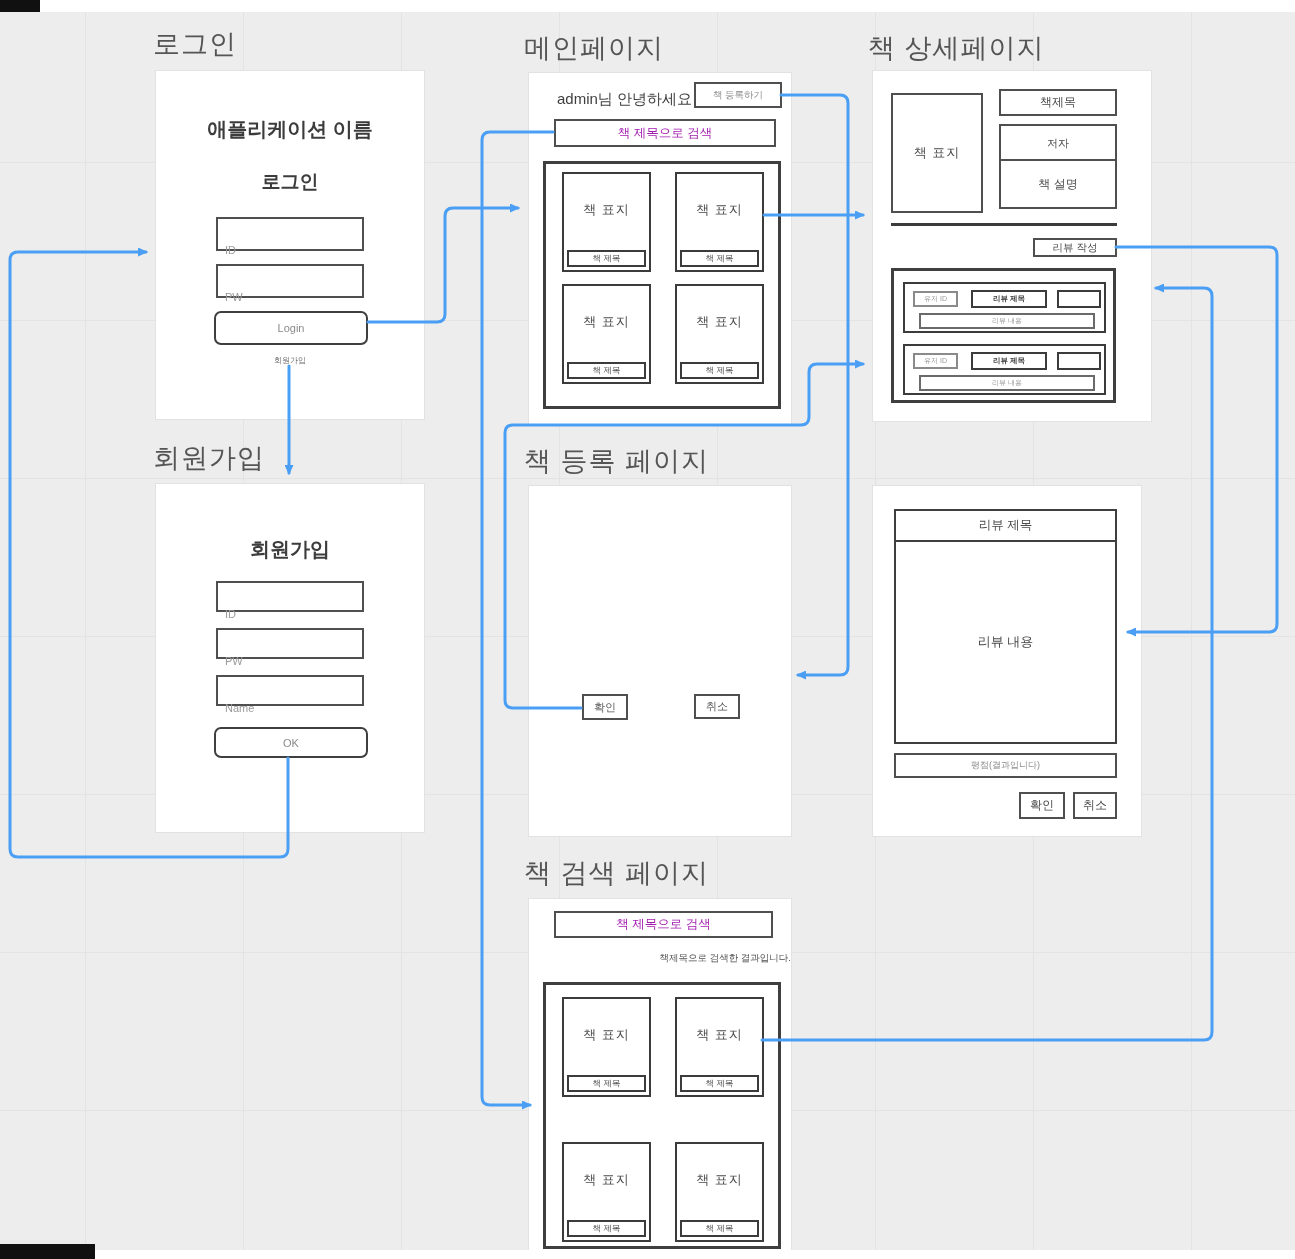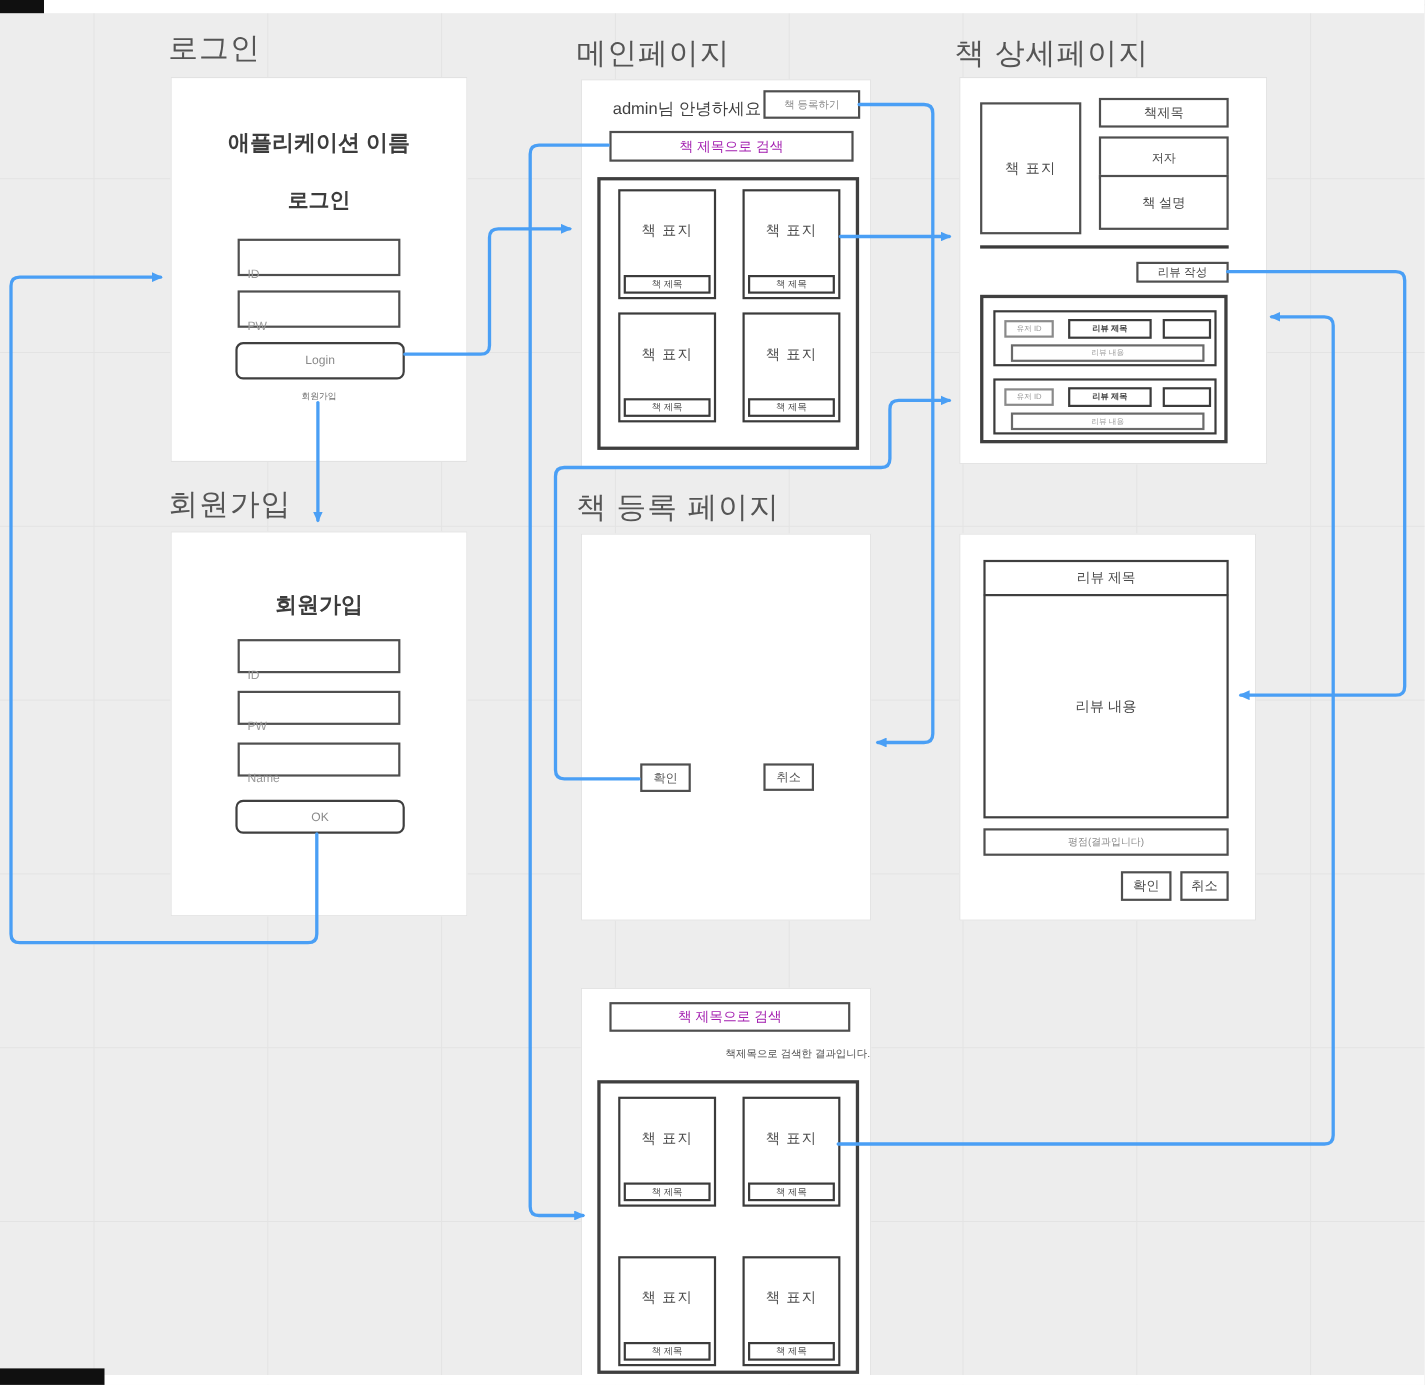--- a/index.html
+++ b/index.html
@@ -38,20 +38,21 @@
   <div class="bar" style="left:0;top:0;width:1295px;height:12px"></div>
   <div class="blackbar" style="left:0;top:0;width:40px;height:12px"></div>
   <div class="bar" style="left:0;top:1250px;width:1295px;height:9px"></div>
   <div class="blackbar" style="left:0;top:1244px;width:95px;height:15px"></div>
 
   <div class="sec-title" style="left:153px;top:26px">로그인</div>
   <div class="sec-title" style="left:524px;top:30px">메인페이지</div>
   <div class="sec-title" style="left:868px;top:30px">책 상세페이지</div>
   <div class="sec-title" style="left:153px;top:440px">회원가입</div>
   <div class="sec-title" style="left:524px;top:443px">책 등록 페이지</div>
+  <div class="sec-title" style="left:524px;top:855px">책 검색 페이지</div>
 
   <div class="panel" style="left:155px;top:70px;width:268px;height:348px">
     <div style="position:absolute;left:0;width:100%;top:45px;text-align:center;font-size:20px;font-weight:600;color:#3c3c3c">애플리케이션 이름</div>
     <div style="position:absolute;left:0;width:100%;top:98px;text-align:center;font-size:19px;font-weight:600;color:#3c3c3c">로그인</div>
     <div class="wirebox" style="left:60px;top:146px;width:148px;height:34px">
       <span class="phtext">ID</span>
     </div>
     <div class="wirebox" style="left:60px;top:193px;width:148px;height:34px">
       <span class="phtext">PW</span>
     </div>

